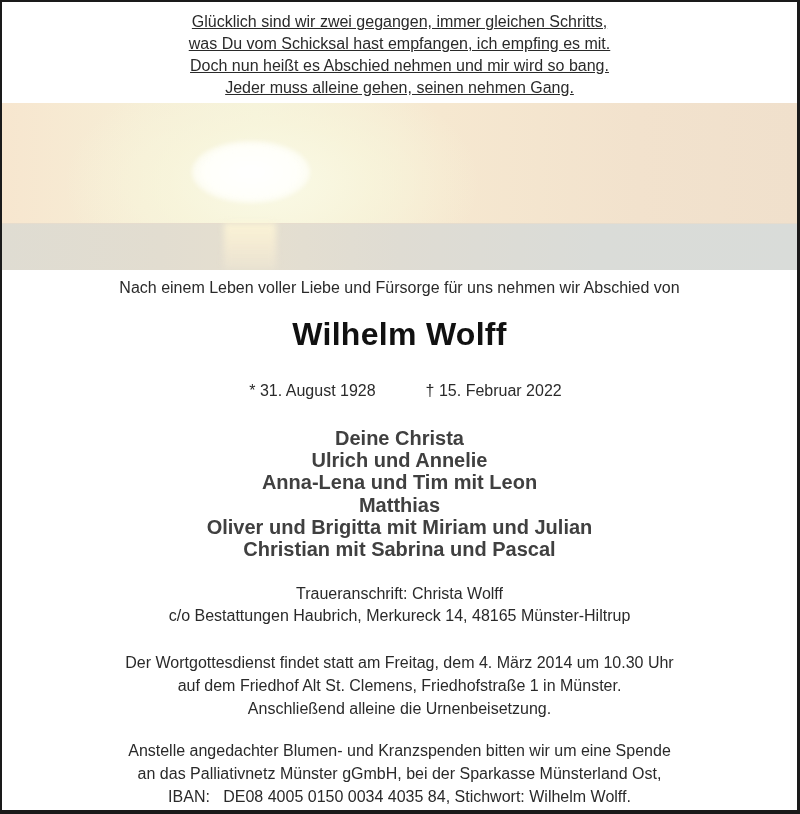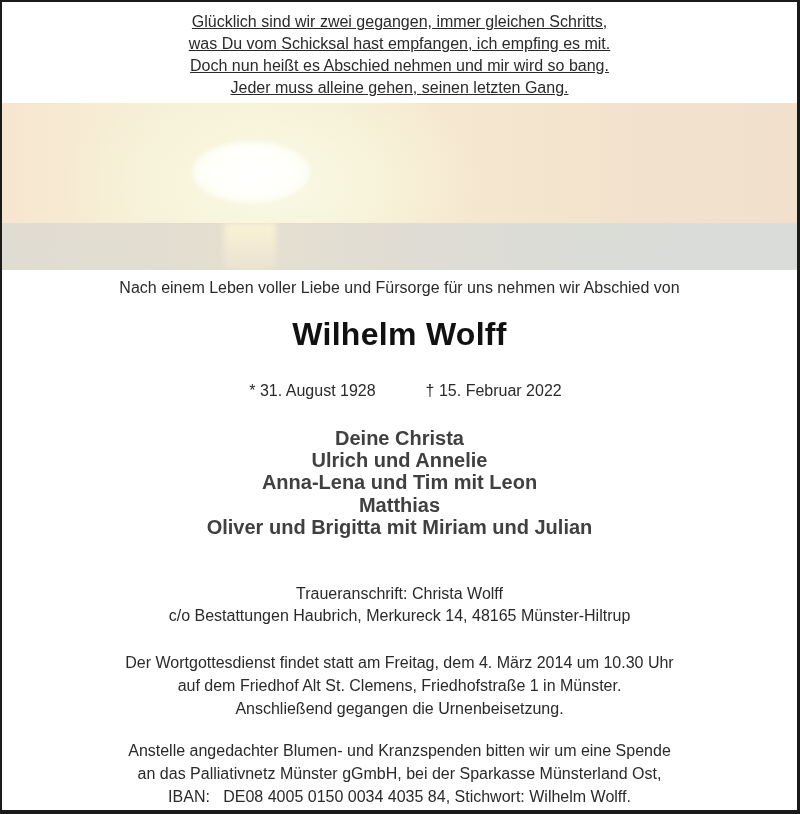--- a/index.html
+++ b/index.html
@@ -82,21 +82,21 @@
   </style>
 </head>
 <body>
 
 <div class="card">
 
   <div class="poem">
     <div class="line">Glücklich sind wir zwei gegangen, immer gleichen Schritts,</div>
     <div class="line">was Du vom Schicksal hast empfangen, ich empfing es mit.</div>
     <div class="line">Doch nun heißt es Abschied nehmen und mir wird so bang.</div>
-    <div class="line">Jeder muss alleine gehen, seinen letzten Gang.</div>
+    <div class="line">Jeder muss alleine gehen, seinen nehmen Gang.</div>
   </div>
 
   <div class="photo">
     <div class="sky-glow"></div>
     <div class="sun"></div>
     <div class="sea"></div>
     <div class="reflection"></div>
   </div>
 
   <div class="intro line">Nach einem Leben voller Liebe und Fürsorge für uns nehmen wir Abschied von</div>
@@ -106,31 +106,32 @@
   <div class="dates">
     <span>* 31. August 1928</span><span class="gap"></span><span>† 15. Februar 2022</span>
   </div>
 
   <div class="family">
     <div class="line">Deine Christa</div>
     <div class="line">Ulrich und Annelie</div>
     <div class="line">Anna-Lena und Tim mit Leon</div>
     <div class="line">Matthias</div>
     <div class="line">Oliver und Brigitta mit Miriam und Julian</div>
+    <div class="line">Christian mit Sabrina und Pascal</div>
   </div>
 
   <div class="address">
     <div class="line">Traueranschrift: Christa Wolff</div>
     <div class="line">c/o Bestattungen Haubrich, Merkureck 14, 48165 Münster-Hiltrup</div>
   </div>
 
   <div class="service">
     <div class="line">Der Wortgottesdienst findet statt am Freitag, dem 4. März 2014 um 10.30 Uhr</div>
     <div class="line">auf dem Friedhof Alt St. Clemens, Friedhofstraße 1 in Münster.</div>
-    <div class="line">Anschließend gegangen die Urnenbeisetzung.</div>
+    <div class="line">Anschließend alleine die Urnenbeisetzung.</div>
   </div>
 
   <div class="donation">
     <div class="line">Anstelle angedachter Blumen- und Kranzspenden bitten wir um eine Spende</div>
     <div class="line">an das Palliativnetz Münster gGmbH, bei der Sparkasse Münsterland Ost,</div>
     <div class="line" style="white-space: pre;">IBAN:   DE08 4005 0150 0034 4035 84, Stichwort: Wilhelm Wolff.</div>
   </div>
 
 </div>
 

